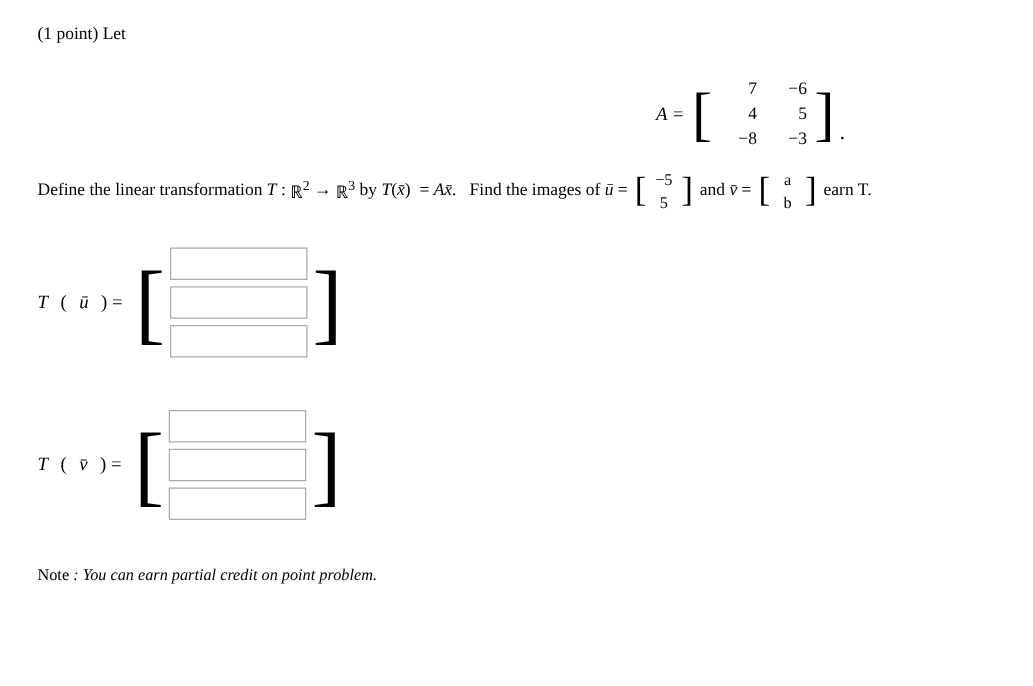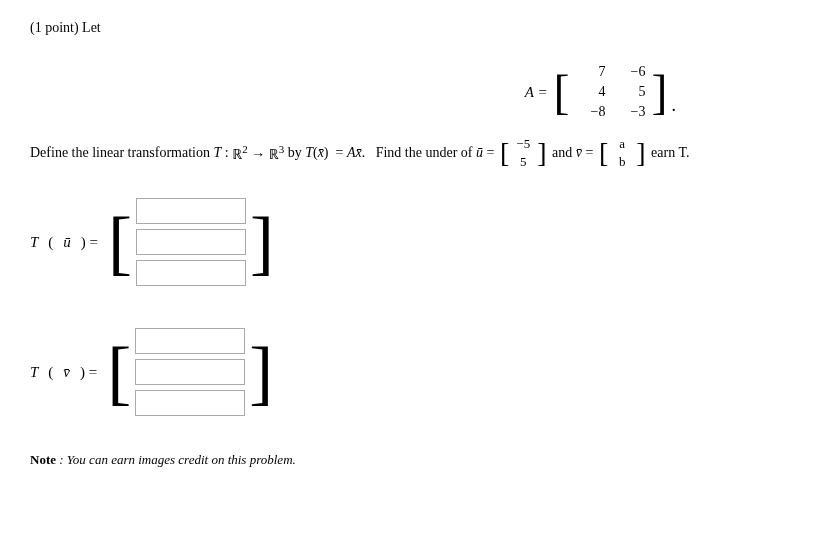--- a/index.html
+++ b/index.html
@@ -117,21 +117,21 @@
       border: 1px solid #aaa;
       background: #fff;
       font-size: 13px;
       padding: 2px 4px;
     }
     .note-line {
       font-size: 13px;
       margin-top: 10px;
     }
     .note-line strong {
-      font-weight: bold;
+      font-weight: normal;
       text-align: right;
     }
     .note-line em {
       font-style: italic;
     }
     .superscript {
       vertical-align: super;
       font-size: 11px;
     }
     
@@ -170,21 +170,21 @@
   <span>ℝ<sup class="superscript">2</sup></span>
   &nbsp;→&nbsp;
   <span>ℝ<sup class="superscript">3</sup></span>
   &nbsp;
   <span>by</span>
   &nbsp;
   <span class="it">T</span>(<span class="it">x̄</span>)
   &nbsp;=&nbsp;
   <span class="it">Ax̄</span>.
   &nbsp;&nbsp;
-  <span>Find the under of</span>
+  <span>Find the images of</span>
   &nbsp;
   <span class="it">ū</span>
   &nbsp;=&nbsp;
   
   <div class="small-matrix-wrap">
     <span class="small-bracket-left">[</span>
     <div class="small-matrix-grid">
       <span>−5</span>
       <span>5</span>
     </div>
@@ -235,14 +235,14 @@
       <input type="text" style="">
       <input type="text" style="">
       <input type="text" style="">
     </div>
     <span class="answer-bracket-right">]</span>
   </div>
 </div>
 
 <div class="note-line">
   <strong>Note</strong>
-  <em>: You can earn images credit on this problem.</em>
+  <em>: You can earn partial credit on point problem.</em>
 </div>
 
 </body></html>

